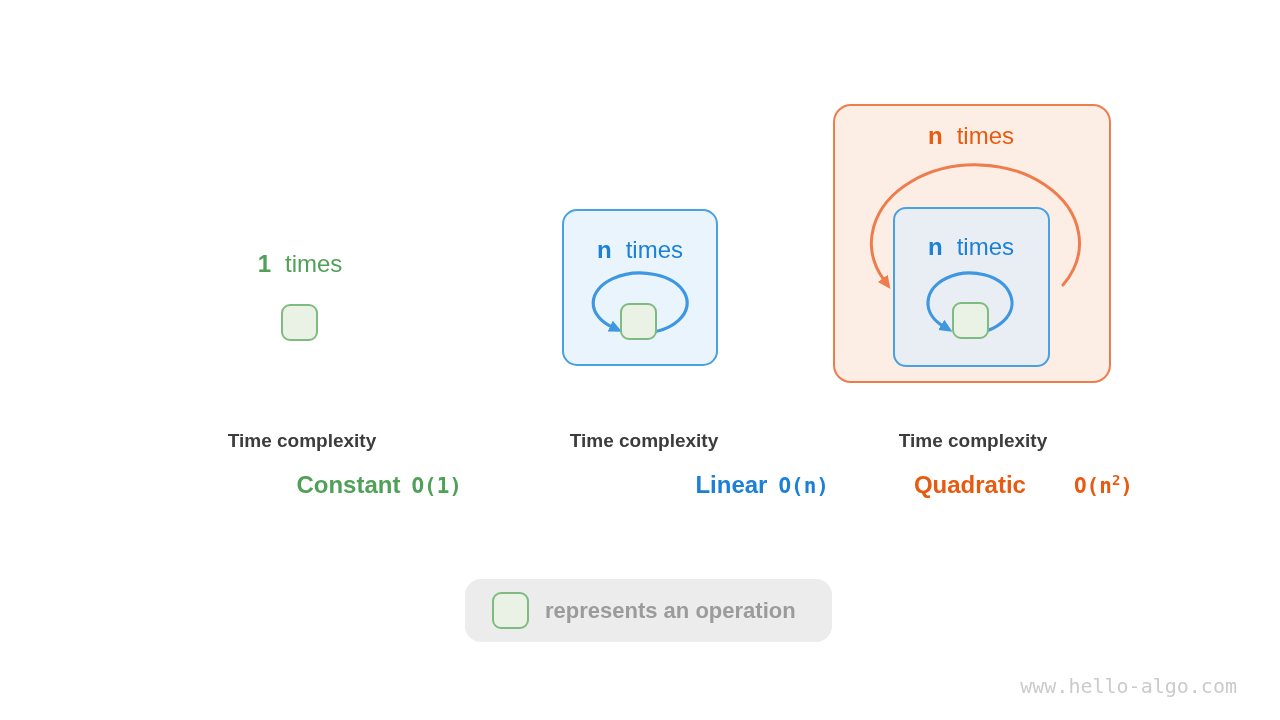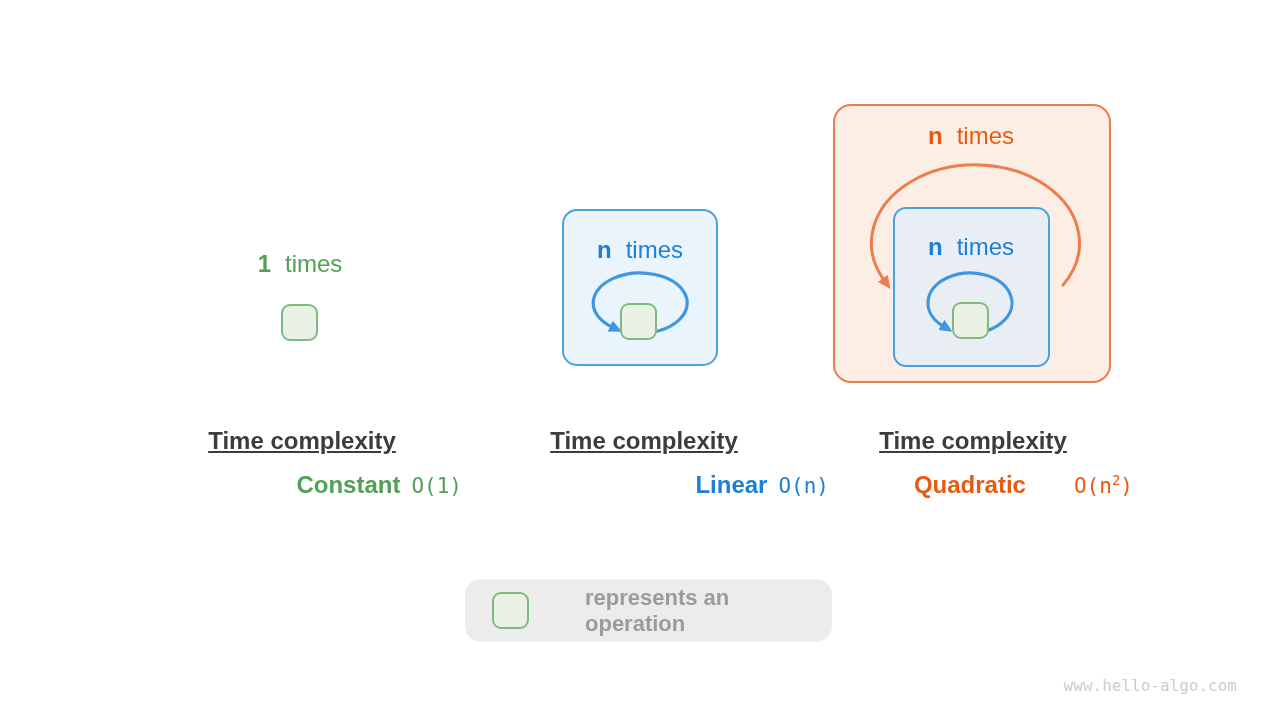--- a/index.html
+++ b/index.html
@@ -76,26 +76,25 @@
   .lbl-linear          { left: 480px; top: 236px; color: var(--blue-text); }
   .lbl-quad-outer      { left: 811px; top: 122px; color: var(--orange-text); }
   .lbl-quad-inner      { left: 811px; top: 233px; color: var(--blue-text); }
 
   
   .title-label {
     position: absolute;
     width: 320px;
     top: 426px;
     text-align: center;
-    font-size: 24px;
+    font-size: 19px;
     line-height: 30px;
     font-weight: 700;
     color: var(--title-text);
     z-index: 4;
-    text-decoration: underline;
   }
   .title-1 { left: 142px; }
   .title-2 { left: 484px; }
   .title-3 { left: 813px; }
 
   .complexity-label {
     position: absolute;
     width: 320px;
     top: 470px;
     display: flex;
@@ -106,21 +105,21 @@
     line-height: 30px;
     font-weight: 700;
     z-index: 4;
   }
   .complexity-1 { left: 142px; color: var(--green-text); }
   .complexity-2 { left: 509px; color: var(--blue-text); }
   .complexity-3 { left: 813px; color: var(--orange-text); gap: 48px; }
   .notation {
     font-family: "DejaVu Sans Mono", monospace;
     font-size: 21px;
-    font-weight: 400;
+    font-weight: 700;
   }
   .notation-sup {
     font-size: 14px;
     position: relative;
     top: -8px;
   }
 
   
   .legend {
     position: absolute;
@@ -136,29 +135,28 @@
   }
   .legend-label {
     position: absolute;
     left: 80px; top: 0;
     height: 63px;
     display: flex;
     align-items: center;
     font-size: 22px;
     font-weight: 700;
     color: var(--legend-text);
-    margin-left: 40px;
   }
 
   
   .watermark {
     position: absolute;
     right: 43px; top: 677px;
     font-family: "DejaVu Sans Mono", monospace;
-    font-size: 16px;
+    font-size: 20px;
     line-height: 18px;
     color: var(--watermark-text);
     z-index: 4;
   }
 </style>
 </head>
 <body>
 
 <div>
 

